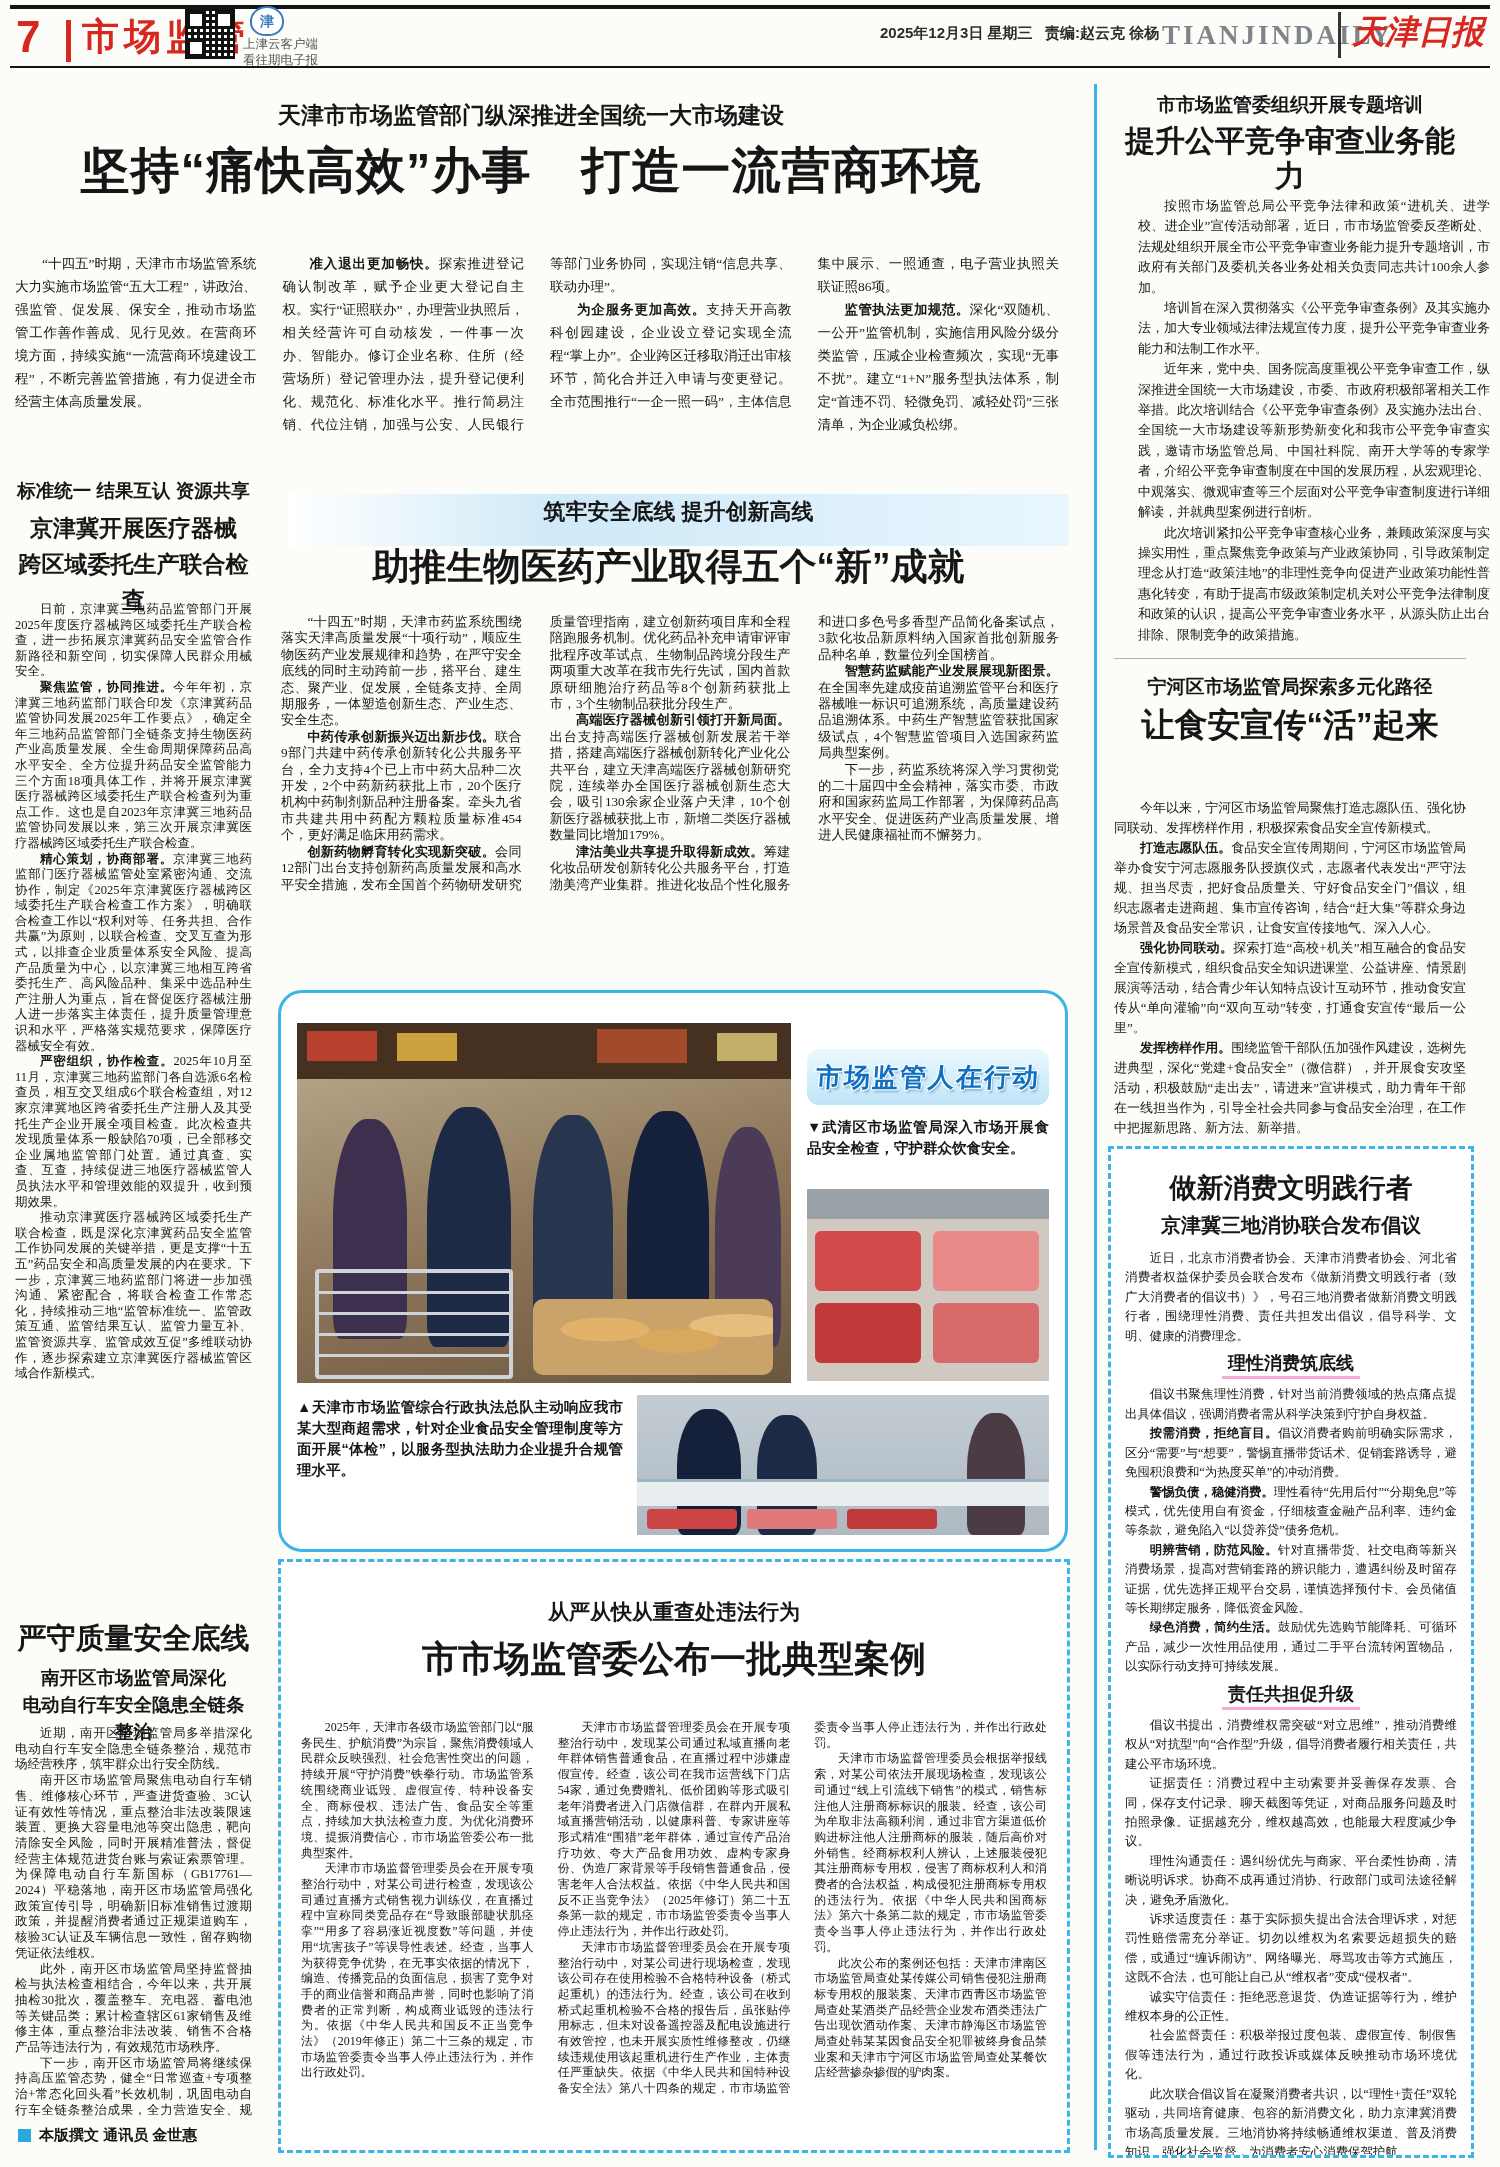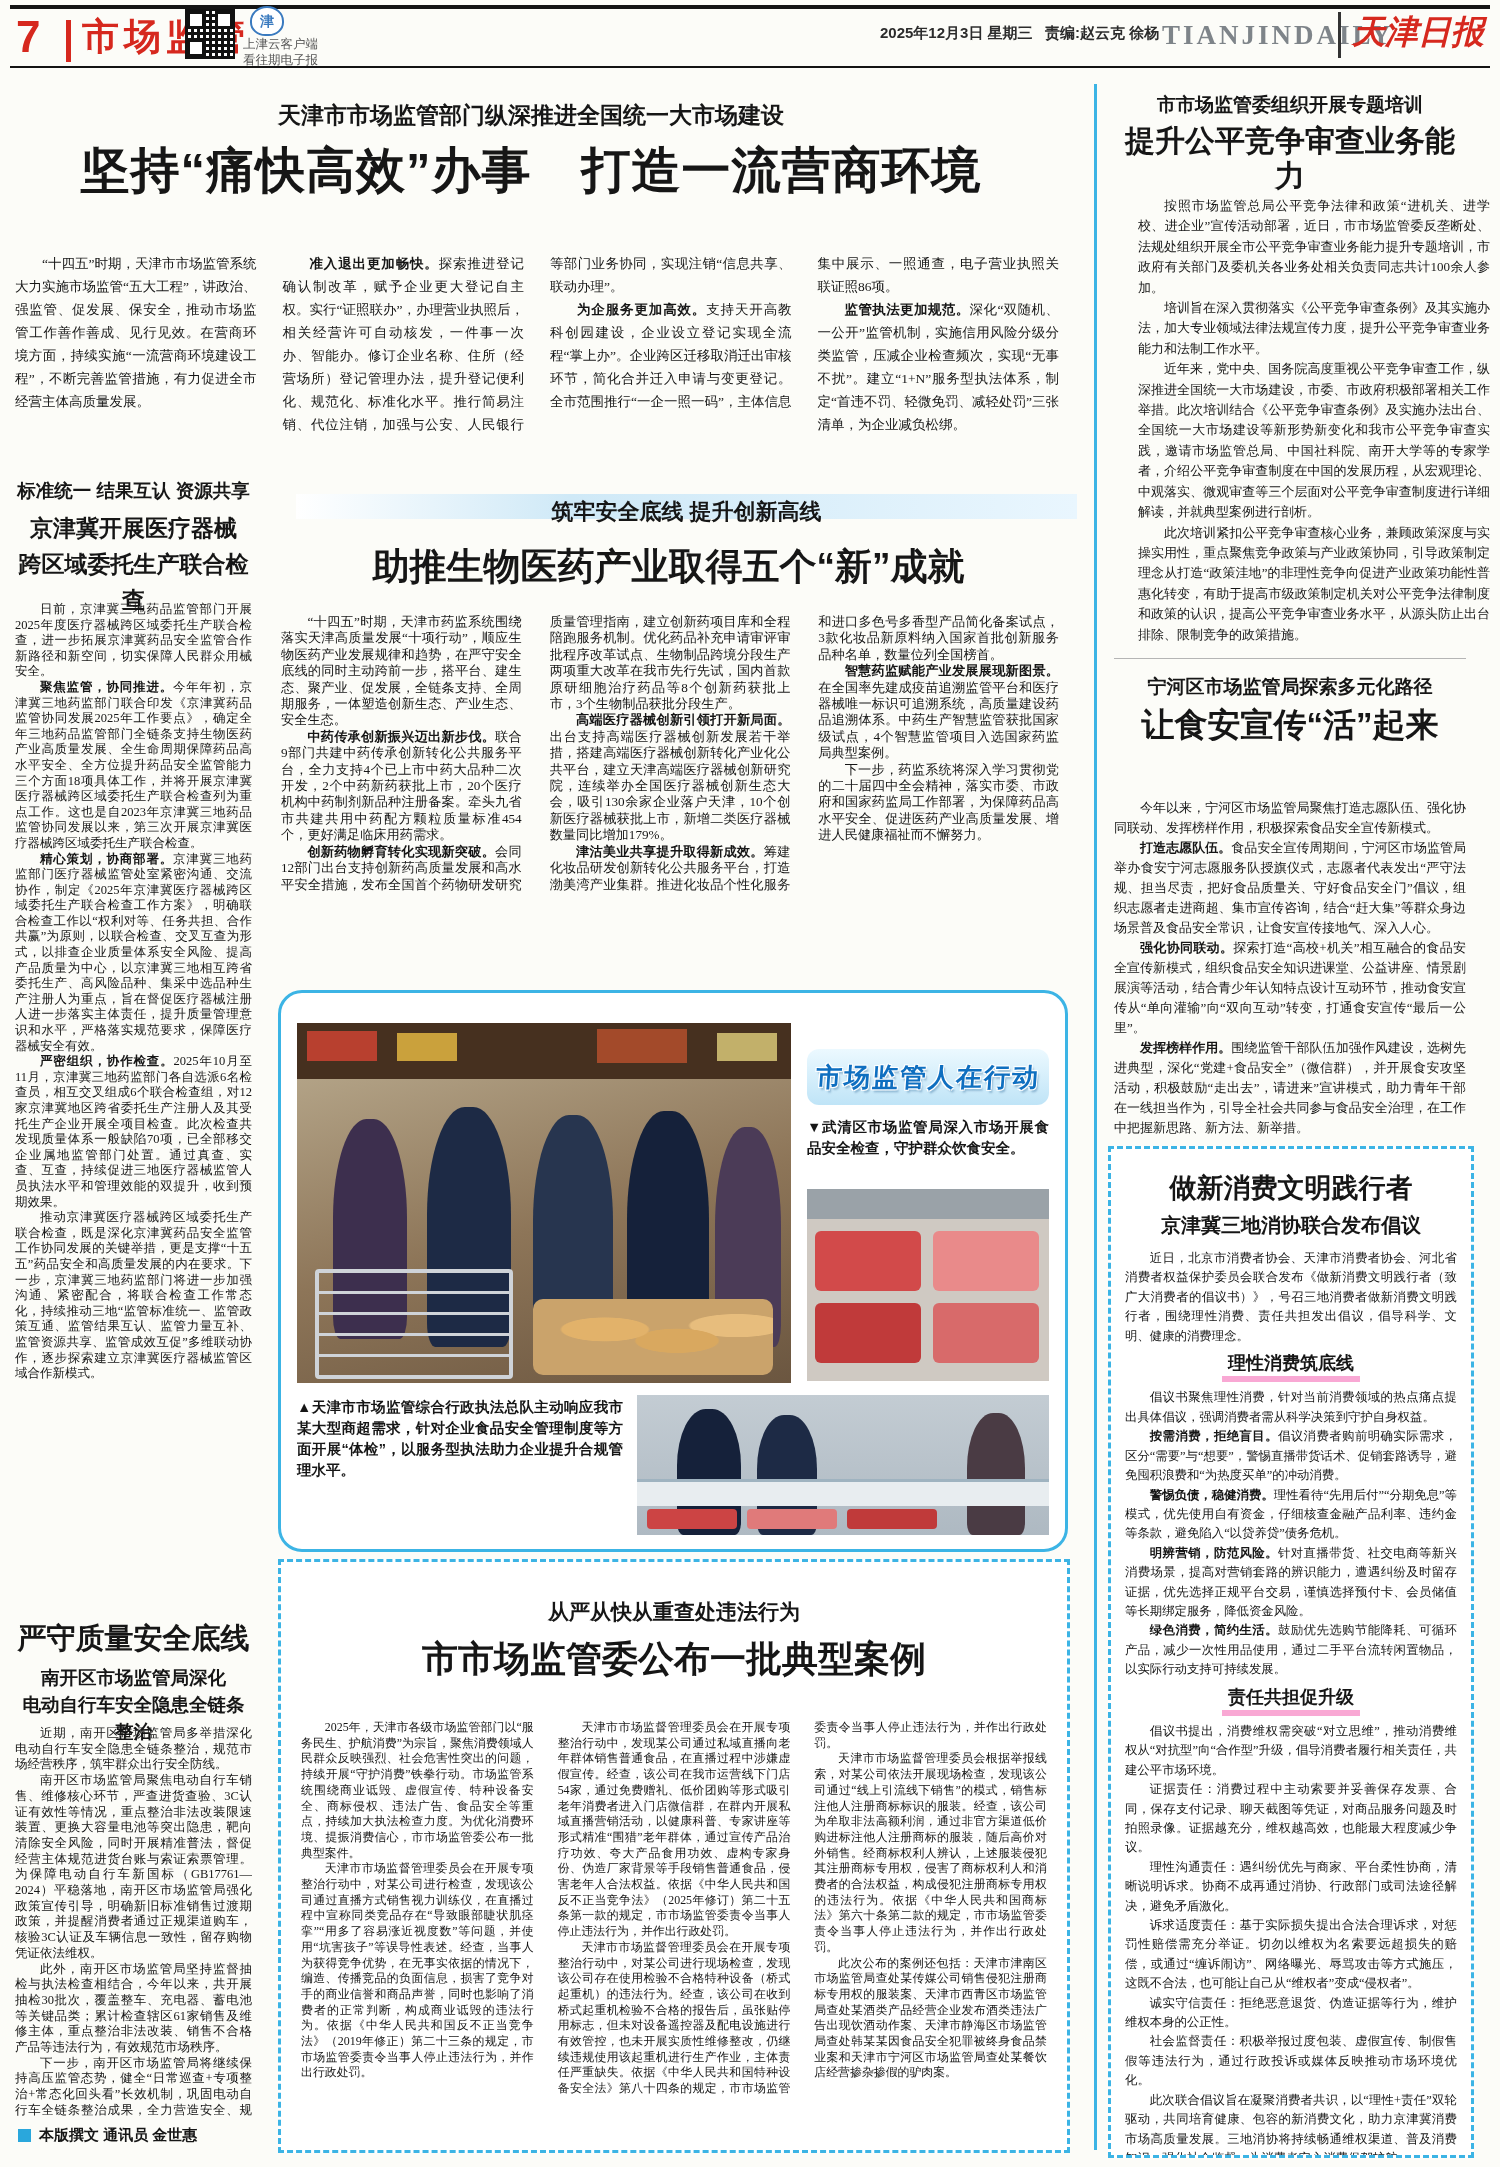--- a/index.html
+++ b/index.html
@@ -23,21 +23,21 @@
   .qr i{position:absolute;width:12px;height:12px;border:3px solid #111;background:#fff;}
   .cloud{border:2.5px solid #3a7abf;border-radius:50% 50% 45% 45%;color:#3a7abf;
          font-weight:bold;text-align:center;background:#fff;}
   .hdr-cap{font-size:12.5px;line-height:16px;color:#555;}
   .dateline{font-size:15px;font-weight:bold;color:#2c2c2c;font-family:"Liberation Sans","DejaVu Sans",sans-serif;}
   .logo-en{font-size:27px;font-weight:bold;color:#7e8489;letter-spacing:3px;}
   .logo-cn{font-size:33px;font-weight:bold;font-style:italic;line-height:1;}
   
   .kicker{font-weight:bold;}
   .hl{font-weight:bold;line-height:1.15;}
-  .underline-blue{display:inline-block;border-bottom:6px solid #f9a8d4;padding:0 6px 3px;}
+  .underline-blue{display:inline-block;border-bottom:3px solid #f9a8d4;padding:0 6px 3px;}
   
   .kbar{background:linear-gradient(90deg,#ffffff 0%,#cfe9f7 35%,#e9f6fe 100%);
         font-weight:bold;font-size:22px;line-height:36px;text-align:center;}
   
   .pbox{border:3px solid #3cb4e5;border-radius:24px;background:#fff;}
   .dbox{border:3px dashed #3cb4e5;background:#fff;}
   .caption{font-weight:bold;font-size:14.5px;line-height:21px;text-align:justify;
            font-family:"Liberation Sans","DejaVu Sans",sans-serif;}
   .banner{background:linear-gradient(180deg,#ecf9ff,#bfe4f7);border-radius:12px;
           display:flex;align-items:center;justify-content:center;}
@@ -116,21 +116,21 @@
     <p><span>近期，南开区市场监管局多举措深化电动自行车安全隐患全链条整治，规范市场经营秩序，筑牢群众出行安全防线。</span></p>
     <p><span>南开区市场监管局聚焦电动自行车销售、维修核心环节，严查进货查验、3C认证有效性等情况，重点整治非法改装限速装置、更换大容量电池等突出隐患，靶向清除安全风险，同时开展精准普法，督促经营主体规范进货台账与索证索票管理。为保障电动自行车新国标（GB17761—2024）平稳落地，南开区市场监管局强化政策宣传引导，明确新旧标准销售过渡期政策，并提醒消费者通过正规渠道购车，核验3C认证及车辆信息一致性，留存购物凭证依法维权。</span></p>
     <p><span>此外，南开区市场监管局坚持监督抽检与执法检查相结合，今年以来，共开展抽检30批次，覆盖整车、充电器、蓄电池等关键品类；累计检查辖区61家销售及维修主体，重点整治非法改装、销售不合格产品等违法行为，有效规范市场秩序。</span></p>
     <p><span>下一步，南开区市场监管局将继续保持高压监管态势，健全“日常巡查+专项整治+常态化回头看”长效机制，巩固电动自行车全链条整治成果，全力营造安全、规范、放心的消费环境。</span></p>
   </div>
   <div class="abs footnote" style="left:18px;top:2126px;">
     <span class="sq"></span>
     <span>本版撰文 通讯员 金世惠</span>
   </div>
 
-  <div class="abs kbar sans" style="left:296px;top:494px;width:781px;height:25px;">筑牢安全底线 提升创新高线</div>
+  <div class="abs kbar sans" style="left:288px;top:494px;width:781px;height:52px;">筑牢安全底线 提升创新高线</div>
   <div class="abs hl sans ctr" style="left:278px;top:546px;width:781px;font-size:37px;">助推生物医药产业取得五个“新”成就</div>
   <div class="abs body" style="left:281px;top:614px;width:778px;height:368px;columns:3;column-gap:28px;font-size:13.2px;line-height:16.4px;">
     <p><b></b><span>“十四五”时期，天津市药监系统围绕落实天津高质量发展“十项行动”，顺应生物医药产业发展规律和趋势，在严守安全底线的同时主动跨前一步，搭平台、建生态、聚产业、促发展，全链条支持、全周期服务，一体塑造创新生态、产业生态、安全生态。</span></p>
     <p><b>中药传承创新振兴迈出新步伐。</b><span>联合9部门共建中药传承创新转化公共服务平台，全力支持4个已上市中药大品种二次开发，2个中药新药获批上市，20个医疗机构中药制剂新品种注册备案。牵头九省市共建共用中药配方颗粒质量标准454个，更好满足临床用药需求。</span></p>
     <p><b>创新药物孵育转化实现新突破。</b><span>会同12部门出台支持创新药高质量发展和高水平安全措施，发布全国首个药物研发研究质量管理指南，建立创新药项目库和全程陪跑服务机制。优化药品补充申请审评审批程序改革试点、生物制品跨境分段生产两项重大改革在我市先行先试，国内首款原研细胞治疗药品等8个创新药获批上市，3个生物制品获批分段生产。</span></p>
     <p><b>高端医疗器械创新引领打开新局面。</b><span>出台支持高端医疗器械创新发展若干举措，搭建高端医疗器械创新转化产业化公共平台，建立天津高端医疗器械创新研究院，连续举办全国医疗器械创新生态大会，吸引130余家企业落户天津，10个创新医疗器械获批上市，新增二类医疗器械数量同比增加179%。</span></p>
     <p><b>津沽美业共享提升取得新成效。</b><span>筹建化妆品研发创新转化公共服务平台，打造渤美湾产业集群。推进化妆品个性化服务和进口多色号多香型产品简化备案试点，3款化妆品新原料纳入国家首批创新服务品种名单，数量位列全国榜首。</span></p>
     <p><b>智慧药监赋能产业发展展现新图景。</b><span>在全国率先建成疫苗追溯监管平台和医疗器械唯一标识可追溯系统，高质量建设药品追溯体系。中药生产智慧监管获批国家级试点，4个智慧监管项目入选国家药监局典型案例。</span></p>
     <p><b></b><span>下一步，药监系统将深入学习贯彻党的二十届四中全会精神，落实市委、市政府和国家药监局工作部署，为保障药品高水平安全、促进医药产业高质量发展、增进人民健康福祉而不懈努力。</span></p>
   </div>

